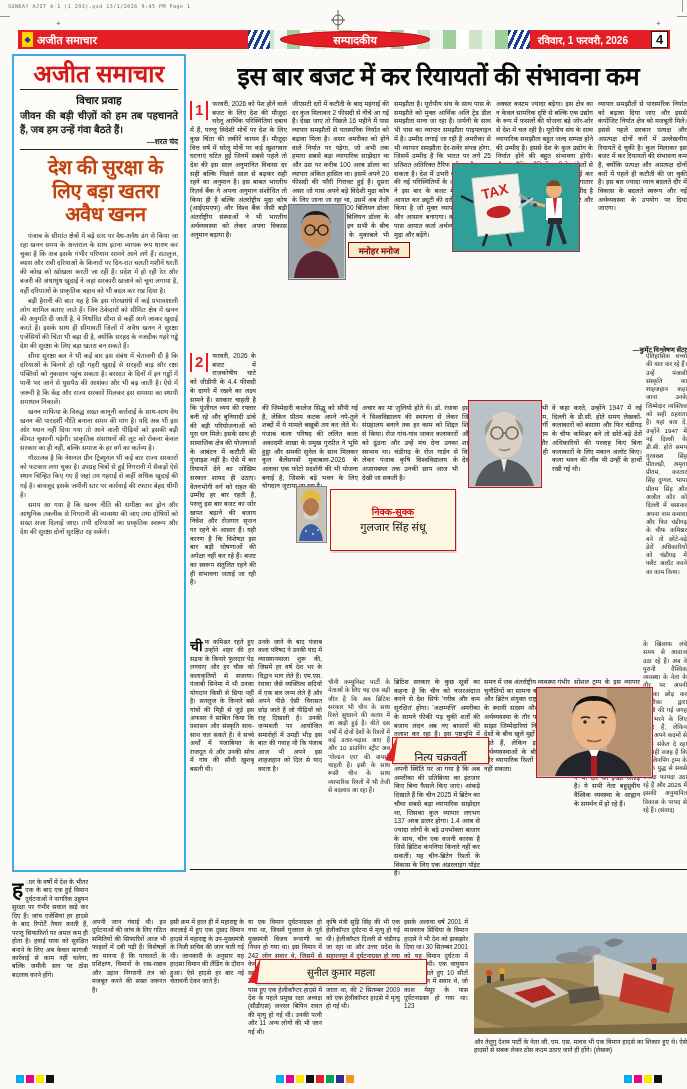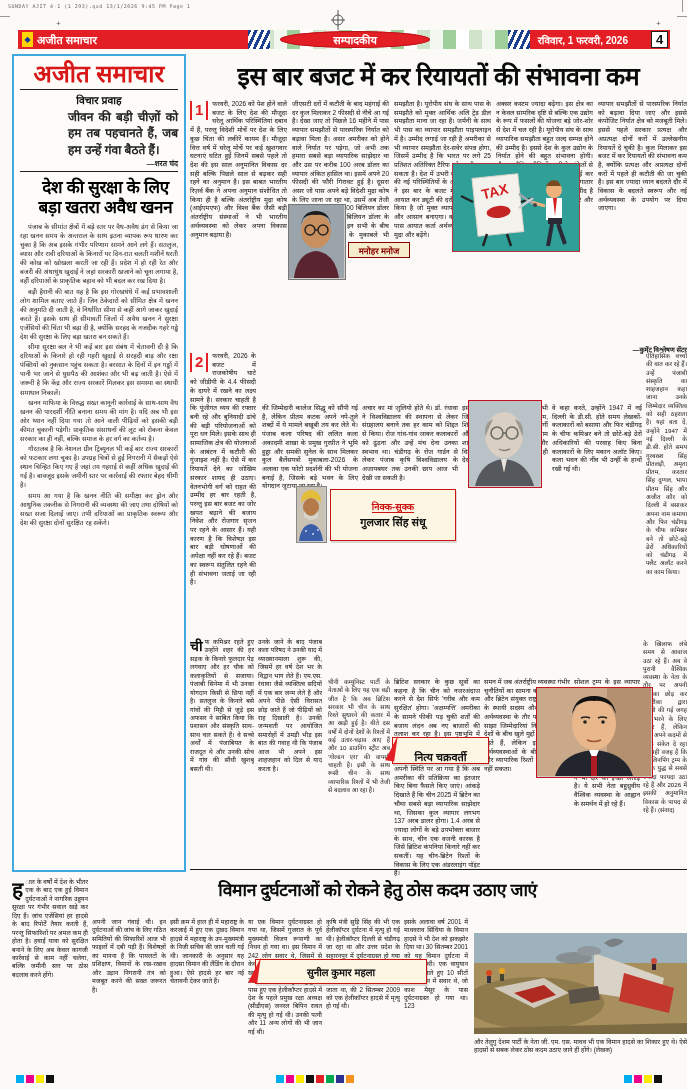--- a/index.html
+++ b/index.html
@@ -21,42 +21,42 @@
   .mh-oval { position:absolute; left:262px; top:1px; width:150px; height:17px; background:#e31e24;
      border-radius:50%; display:flex; align-items:center; justify-content:center; box-shadow:0 0 0 1px #b81218 inset; }
   .mh-oval span { color:#fff; font-weight:bold; font-size:11px; }
   .mh-date { position:absolute; right:42px; color:#fff; font-weight:bold; font-size:10px; white-space:nowrap; }
   .mh-page { position:absolute; right:2px; top:1px; width:17px; height:17px; background:#fff; border:1px solid #222;
      display:flex; align-items:center; justify-content:center; font-weight:bold; font-size:13px; color:#111; }
   
   .leftpanel { border:2px solid #3fa9e0; background:#fdfcf8; padding:5px 6px; }
   .lp-brand { color:#d81818; font-weight:bold; font-size:24px; text-align:center; line-height:1.05; border-bottom:1.5px solid #222; padding-bottom:3px; }
   .lp-vichar { text-align:center; font-weight:bold; font-size:10.5px; color:#111; margin-top:3px; }
-  .lp-quote { font-size:12px; font-weight:bold; color:#222; text-align:justify; margin-top:2px; line-height:1.35;margin-left:48px; }
+  .lp-quote { font-size:10px; font-weight:bold; color:#222; text-align:justify; margin-top:2px; line-height:1.35; }
   .lp-qauth { text-align:right; font-size:7.6px; font-weight:bold; color:#222; border-bottom:1.5px solid #222; padding-bottom:3px; }
-  .lp-head { font-weight:bold; font-size:17px; color:#000000; text-align:center; line-height:1.18; margin:6px 0 4px 13px; letter-spacing:-.3px; }
+  .lp-head { font-weight:bold; font-size:20px; color:#c2410c; text-align:center; line-height:1.18; margin:6px 0 4px 13px; letter-spacing:-.3px; }
   .body-txt { font-size:6.6px; line-height:1.38; color:#1c1c1c; text-align:justify; overflow:hidden; }
   .body-txt p { text-indent:8px; margin-bottom:1px; }
   
   .headline { font-weight:bold; color:#0a0a0a; letter-spacing:-.4px; white-space:nowrap; text-align:center; overflow:hidden; }
   .col { position:absolute; font-size:6.5px; line-height:1.34; color:#151515; text-align:justify; overflow:hidden; }
   .num { float:left; color:#e31e24; font-weight:bold; font-size:15px; line-height:1.1;
      border-left:2.5px solid #e31e24; border-right:2.5px solid #e31e24; padding:1px 3px; margin:1px 4px 1px 0; }
   .dcap { float:left; font-weight:bold; color:#0a0a0a; font-size:14px; line-height:1; margin:1px 2px 0 0; }
   .dcap-big { font-size:21px; }
   .credit { position:absolute; font-size:6.6px; font-weight:bold; color:#111; text-align:right; }
   
   .name-tag { background:#f4ecca; border:1px solid #8b0000; color:#8b0000; font-weight:bold; font-size:8.5px;
      display:flex; align-items:center; justify-content:center; z-index:3; }
   .box-author { background:#fdf6e2; border:1.5px solid #cc1111; z-index:3; display:flex; flex-direction:column;
      align-items:center; justify-content:center; box-shadow:1px 2px 0 #00000022; }
   .box-author .slash { position:absolute; left:-6px; top:-3px; width:0; height:0;
      border-left:9px solid transparent; border-bottom:26px solid #e31e24; transform:rotate(8deg); }
   .ba-col { color:#cc1111; font-weight:bold; font-size:9.5px; border-bottom:1.5px solid #cc1111; line-height:1.25; }
-  .ba-name { color:#111; font-weight:bold; font-size:11px; margin-top:1px;text-align:center; }
+  .ba-name { color:#111; font-weight:normal; font-size:11px; margin-top:1px;text-align:center; }
   .photo { z-index:2; border:1.5px solid #c41220; background:#ccc; overflow:hidden; }
   .photo svg, .cartoon svg, .crash svg { display:block; }
   .cartoon { z-index:2; border:1px solid #b2343c; background:#2f9f98; overflow:hidden; }
   .rule { position:absolute; border-top:1.5px solid #1a1a1a; }
   .swatches { display:flex; gap:2px; }
   .sw { width:8px; height:8px; }
   .sw.c{background:#00aeef}.sw.m{background:#ec008c}.sw.y{background:#ffe800}.sw.k{background:#111}
   .sw.r{background:#e31e24}.sw.g{background:#00a651}.sw.b{background:#2e3192}.sw.o{background:#f7941d}
 </style>
 </head>
@@ -191,21 +191,21 @@
       <rect width="28" height="54" fill="#c9c2b4"></rect>
       <path d="M4 16 Q4 4 14 3 Q24 4 24 16 L22 14 Q14 8 6 14 Z" fill="#e3bc3a"></path>
       <ellipse cx="14" cy="20" rx="8" ry="9" fill="#b5794a"></ellipse>
       <path d="M7 24 Q14 34 21 24 L21 30 Q14 36 7 30 Z" fill="#d8d4cc"></path>
       <path d="M2 54 Q4 38 14 37 Q24 38 26 54 Z" fill="#3a5fa8"></path>
       <circle cx="9" cy="44" r="1" fill="#cfd8ea"></circle>
         <circle cx="16" cy="47" r="1" fill="#cfd8ea"></circle>
         <circle cx="21" cy="43" r="1" fill="#cfd8ea"></circle>
     </svg>
   </div>
-  <div class="abs box-author" style="left:330px; top:489px; width:126px; height:52px;">
+  <div class="abs box-author" style="left:330px; top:489px; width:126px; height:62px;">
     <div class="ba-col">निक्क-सुक्क</div>
     <div class="ba-name">गुलजार सिंह संधू</div>
   </div>
 
   <div class="col" style="left:190px; top:638px; width:64px; height:292px; font-size:6.3px;">
     <span class="dcap">ची</span><span>फ कमिश्नर रहते हुए उन्होंने शहर की हर सड़क के किनारे फूलदार पेड़ लगवाए और हर चौक को कलाकृतियों से सजाया। पंजाबी सिनेमा में भी उनका योगदान किसी से छिपा नहीं है। सतलुज के किनारे बसे गांवों की मिट्टी से जुड़े इस अफसर ने साबित किया कि प्रशासन और संस्कृति साथ-साथ चल सकते हैं। वे सच्चे अर्थों में पंजाबियत के राजदूत थे और उनकी सोच में गांव की सौंधी खुशबू बसती थी।</span>
   </div>
   <div class="col" style="left:258px; top:638px; width:64px; height:292px; font-size:6.3px;">उनके जाने के बाद पंजाब कला परिषद ने उनकी याद में व्याख्यानमाला शुरू की, जिसमें हर वर्ष देश भर के विद्वान भाग लेते हैं। एम.एस. रंधावा जैसे व्यक्तित्व सदियों में एक बार जन्म लेते हैं और अपने पीछे ऐसी विरासत छोड़ जाते हैं जो पीढ़ियों को राह दिखाती है। उनकी जन्मशती पर आयोजित समारोहों में उमड़ी भीड़ इस बात की गवाह थी कि पंजाब आज भी अपने इस शाहजहान को दिल से याद करता है।</div>
 
   <div class="col" style="left:328px; top:678px; width:62px; height:252px; font-size:6.2px;">चीनी कम्युनिस्ट पार्टी के नेताओं के लिए यह एक बड़ी जीत है कि अब ब्रिटिश सरकार भी चीन के साथ रिश्ते सुधारने की कतार में आ खड़ी हुई है। बीते दस वर्षों में दोनों देशों के रिश्तों में कई उतार-चढ़ाव आए हैं और 10 डाउनिंग स्ट्रीट अब 'गोल्डन एरा' की वापसी चाहती है। इसी के साथ रूसी चीन के साथ व्यापारिक रिश्तों में भी तेजी से बदलाव आ रहा है।</div>
@@ -231,21 +231,20 @@
     </svg>
   </div>
 
   <div class="abs box-author" style="left:392px; top:737px; width:97px; height:27px;">
     <div class="slash"></div>
     <div class="ba-name" style="margin-top:11px;">नित्य चक्रवर्ती</div>
   </div>
 
   <div class="rule" style="left:190px; top:869px; width:497px;"></div>
 
-  <div class="abs headline" style="left:190px; top:877px; width:375px; font-size:17.5px;">विमान दुर्घटनाओं को रोकने हेतु ठोस कदम उठाए जाएं</div>
   <div class="col" style="left:12px; top:878px; width:76px; height:188px; font-size:6.3px;">
     <span class="dcap dcap-big">ह</span><span>ाल के वर्षों में देश के भीतर एक के बाद एक हुई विमान दुर्घटनाओं ने नागरिक उड्डयन सुरक्षा पर गंभीर सवाल खड़े कर दिए हैं। जांच एजेंसियां हर हादसे के बाद रिपोर्टें तैयार करती हैं, परन्तु सिफारिशों पर अमल कम ही होता है। हवाई यात्रा को सुरक्षित बनाने के लिए अब केवल कागजी कार्रवाई से काम नहीं चलेगा, बल्कि जमीनी स्तर पर ठोस बदलाव करने होंगे।</span>
   </div>
   <div class="col" style="left:92px; top:918px; width:74px; height:150px; font-size:6.3px;">अपनी जान गंवाई थी। इन दुर्घटनाओं की जांच के लिए गठित समितियों की सिफारिशें आज भी फाइलों में दबी पड़ी हैं। विशेषज्ञों का मानना है कि पायलटों के प्रशिक्षण, विमानों के रख-रखाव और उड़ान निगरानी तंत्र को मजबूत करने की सख्त जरूरत है।</div>
   <div class="col" style="left:170px; top:918px; width:74px; height:150px; font-size:6.3px;">इसी क्रम में हाल ही में महाराष्ट्र के करजाई में हुए एक दुखद विमान हादसे में महाराष्ट्र के उप-मुख्यमंत्री के निजी सचिव की जान चली गई थी। जानकारी के अनुसार यह हादसा विमान की लैंडिंग के दौरान हुआ। ऐसे हादसे हर बार नई चेतावनी देकर जाते हैं।</div>
   <div class="col" style="left:248px; top:918px; width:74px; height:150px; font-size:6.3px;">या एक विमान दुर्घटनाग्रस्त हो गया था, जिसमें गुजरात के पूर्व मुख्यमंत्री विजय रूपाणी का निधन हो गया था। इस विमान में 242 लोग सवार थे, जिसमें से केवल एक व्यक्ति के बचने की खबर सामने आई थी। 8 दिसम्बर, 2021 को तमिलनाडु के कुन्नूर के पास हुए एक हेलीकॉप्टर हादसे में देश के पहले प्रमुख रक्षा अध्यक्ष (सीडीएस) जनरल बिपिन रावत की मृत्यु हो गई थी। उनकी पत्नी और 11 अन्य लोगों की भी जान गई थी।</div>
   <div class="col" style="left:326px; top:918px; width:74px; height:150px; font-size:6.3px;">कृषि मंत्री सुड़ि सिंह की भी एक हेलीकॉप्टर दुर्घटना में मृत्यु हो गई थी। हेलीकॉप्टर दिल्ली से चंडीगढ़ जा रहा था और उत्तर प्रदेश के सहारनपुर में दुर्घटनाग्रस्त हो गया था। आंध्र प्रदेश के मुख्यमंत्री वाई. एस. राजशेखर रेड्डी, जिन्हें वाईएसआर के नाम से जाना जाता था, की 2 सितम्बर 2009 को एक हेलीकॉप्टर हादसे में मृत्यु हो गई थी।</div>
   <div class="col" style="left:404px; top:918px; width:64px; height:150px; font-size:6.3px;">इसके अलावा वर्ष 2001 में माधवराव सिंधिया के विमान हादसे ने भी देश को झकझोर दिया था। 30 सितम्बर 2001 को यह विमान दुर्घटना में मृत्यु हुई थी। एक वायुयान कानपुर जाते हुए 10 सीटों वाले विमान में सवार थे, जो काश मैसूर के पास दुर्घटनाग्रस्त हो गया था। 123</div>
 
   <div class="abs box-author" style="left:255px; top:959px; width:172px; height:25px;">

